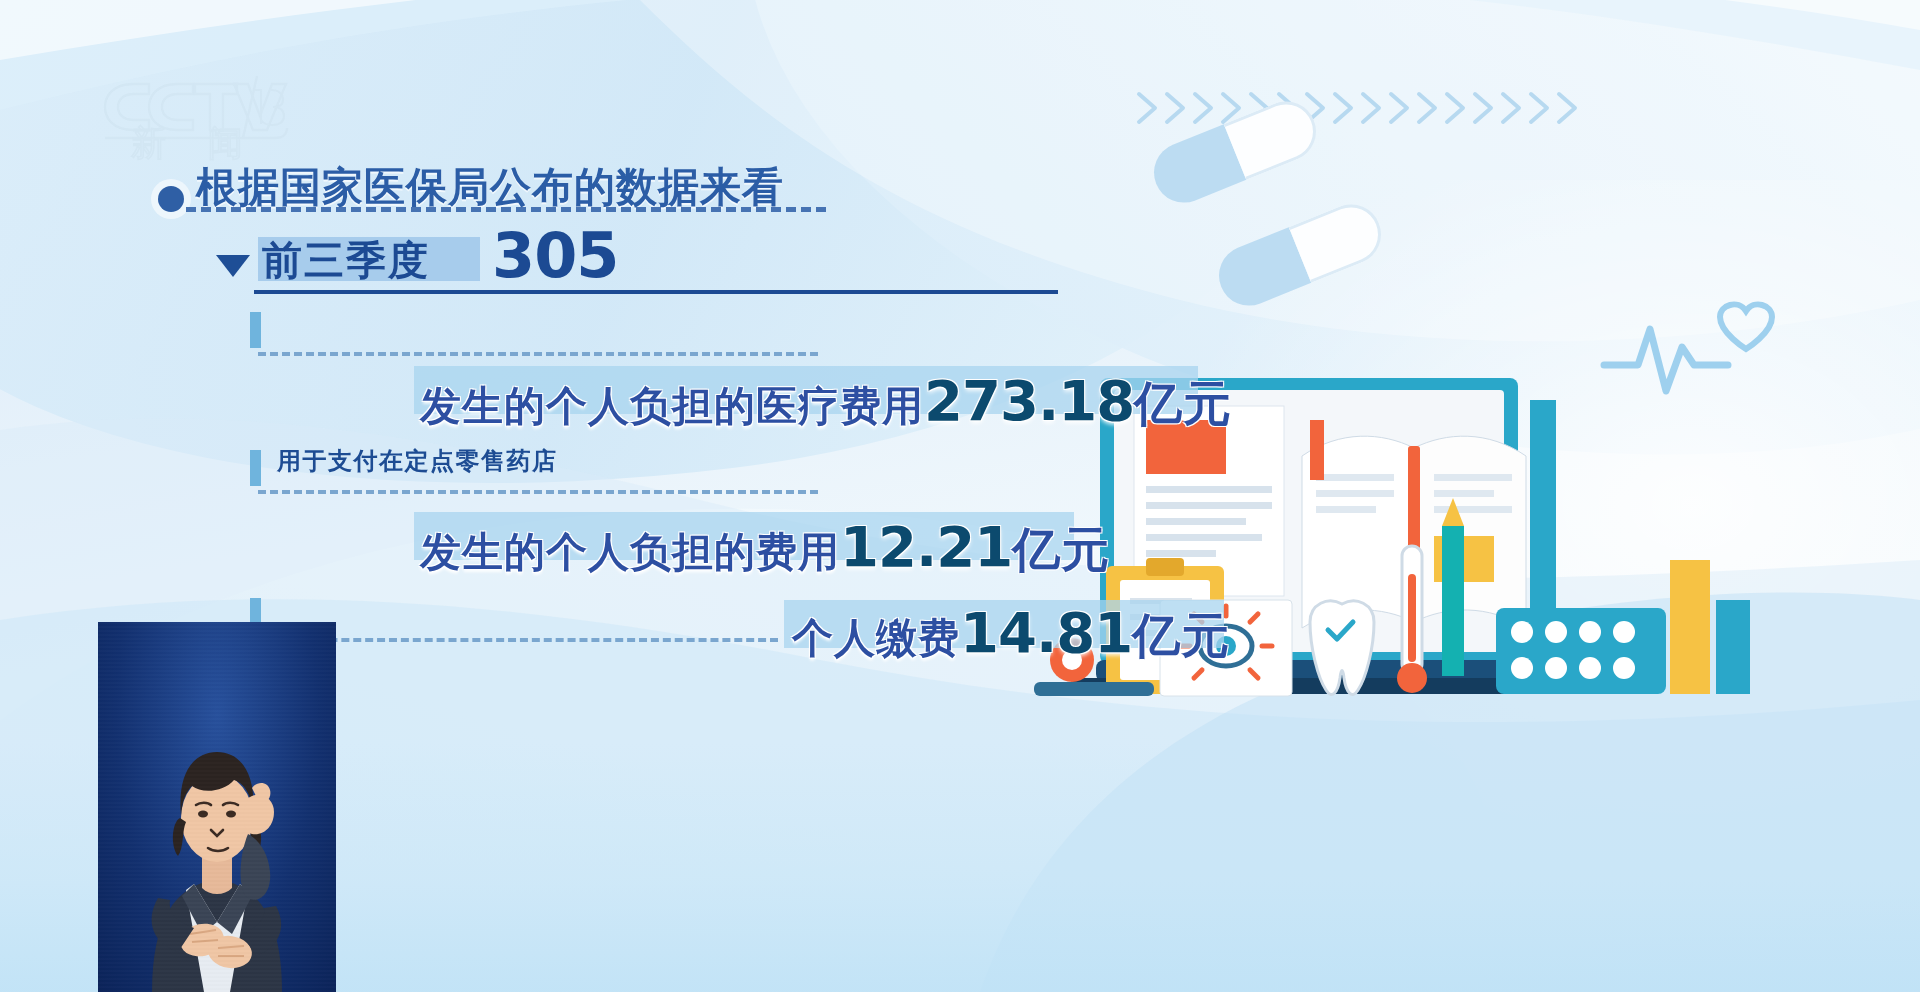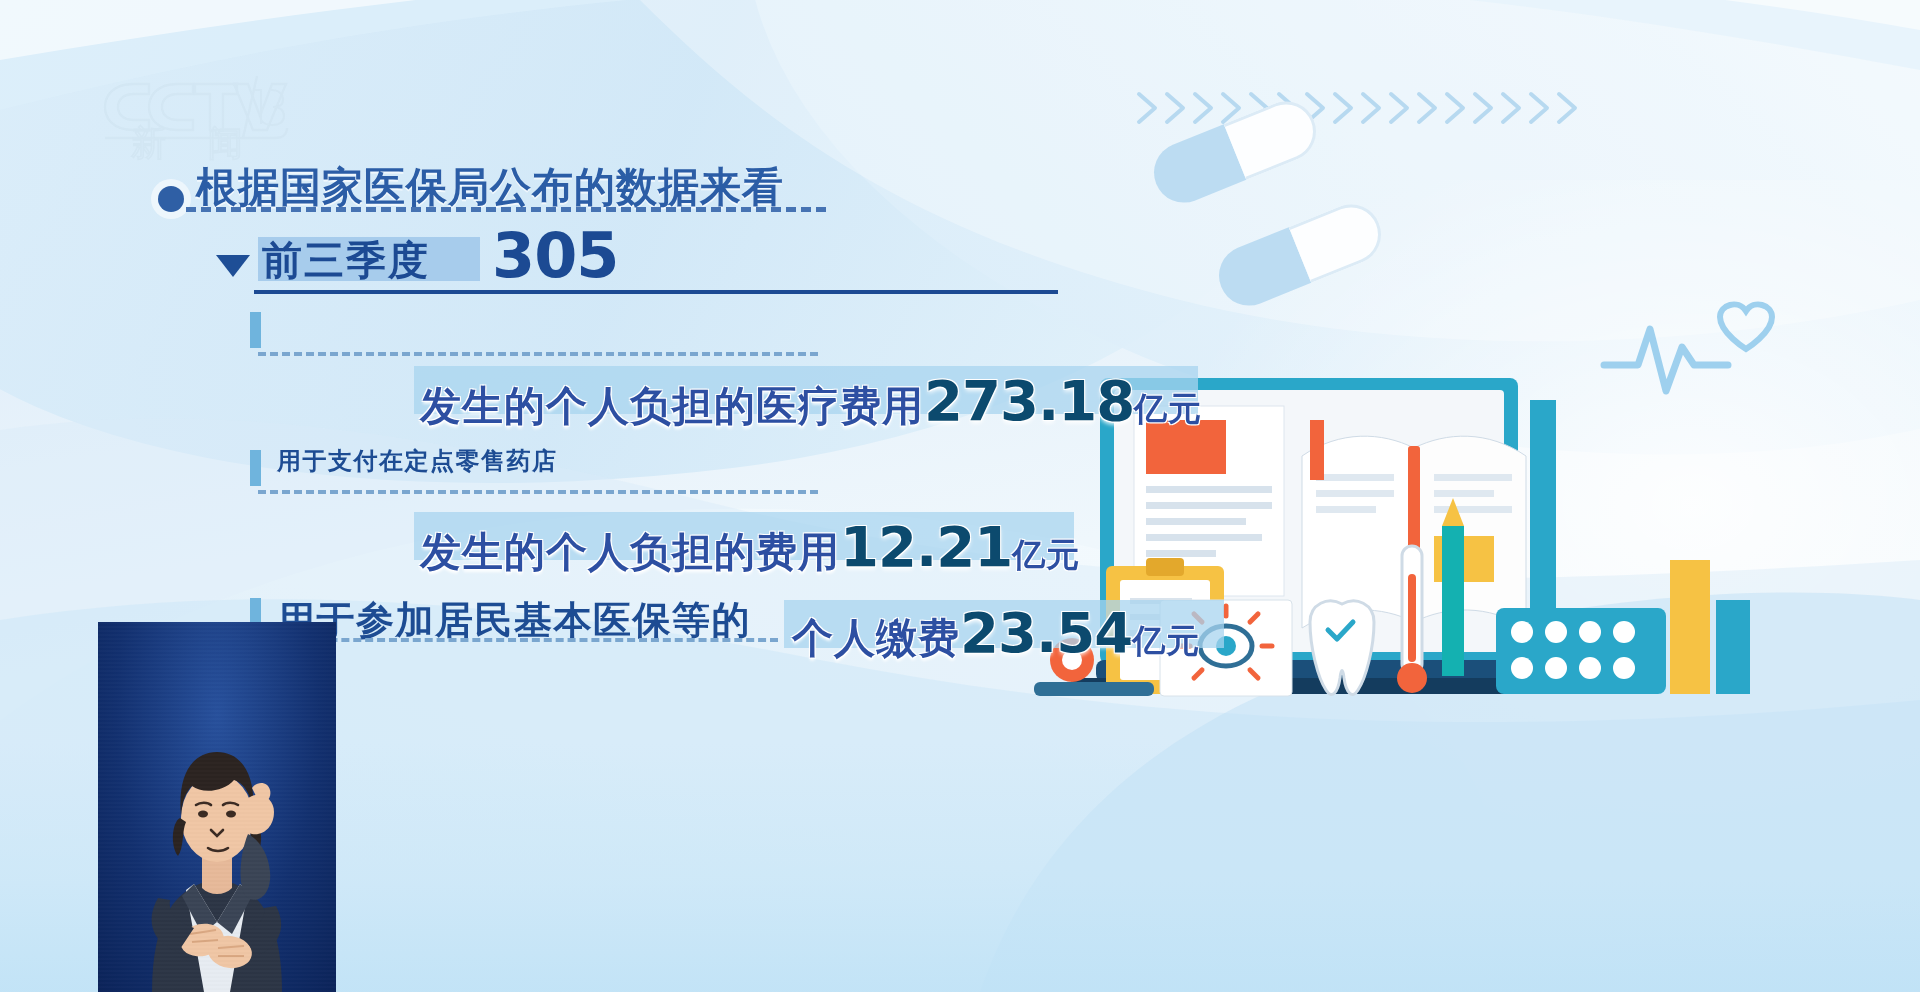--- a/index.html
+++ b/index.html
@@ -92,21 +92,21 @@
   .hi-band{position:absolute;background:#a8d4ef;opacity:.75;}
   .band1{left:414px;top:366px;width:784px;height:48px;}
   .band2{left:414px;top:512px;width:660px;height:48px;}
   .band3{left:784px;top:600px;width:440px;height:48px;}
 
   .val-row{position:absolute;white-space:nowrap;font-weight:bold;}
   .val-text{font-size:41px;color:#2d4fa2;letter-spacing:1px;
     text-shadow:1px 1px 0 #fff,-1px -1px 0 #fff,1px -1px 0 #fff,-1px 1px 0 #fff,0 3px 3px rgba(255,255,255,.9);}
   .val-num{font-size:56px;color:#0c4a6e;font-family:"DejaVu Sans",sans-serif;letter-spacing:-1px;
     text-shadow:1px 1px 0 #fff,-1px -1px 0 #fff,1px -1px 0 #fff,-1px 1px 0 #fff,0 3px 4px rgba(255,255,255,.9);}
-  .val-unit{font-size:33px;color:#2d4fa2;letter-spacing:1px;
+  .val-unit{font-size:48px;color:#2d4fa2;letter-spacing:1px;
     text-shadow:1px 1px 0 #fff,-1px -1px 0 #fff,1px -1px 0 #fff,-1px 1px 0 #fff;}
 
   .vr1{left:420px;top:368px;}
   .vr2{left:420px;top:514px;}
   .vr3{left:792px;top:600px;}
 
   
   .illus{position:absolute;left:1010px;top:360px;width:910px;height:390px;}
 
   
@@ -310,25 +310,24 @@
 
     <div class="bar bar2"></div>
     <div class="line l5">用于支付在定点零售药店</div>
     <div class="dash-b"></div>
     <div class="hi-band band2"></div>
     <div class="val-row vr2">
       <span class="val-text">发生的个人负担的费用</span><span class="val-num">12.21</span><span class="val-unit">亿元</span>
     </div>
 
     <div class="bar bar3"></div>
-    <div class="line l7">用于参加居民基本医保等的</div>
     <div class="dash-c"></div>
     <div class="hi-band band3"></div>
     <div class="val-row vr3">
-      <span class="val-text">个人缴费</span><span class="val-num">23.54</span><span class="val-unit">亿元</span>
+      <span class="val-text">个人缴费</span><span class="val-num">14.81</span><span class="val-unit">亿元</span>
     </div>
   </div>
 
   <div class="anchor-box">
     <div class="anchor-bg"></div>
     <svg class="anchor-fig" viewBox="0 0 238 370">
 
       <path d="M54,370 C54,300 76,262 119,258 C162,262 184,300 184,370 Z" fill="#2c3545"></path>
       <path d="M96,262 L119,300 L142,262 L150,268 L132,370 L106,370 L88,268 Z" fill="#e7ecf2"></path>
       <path d="M96,262 L119,300 L104,312 L84,274 Z" fill="#3a4455"></path>

